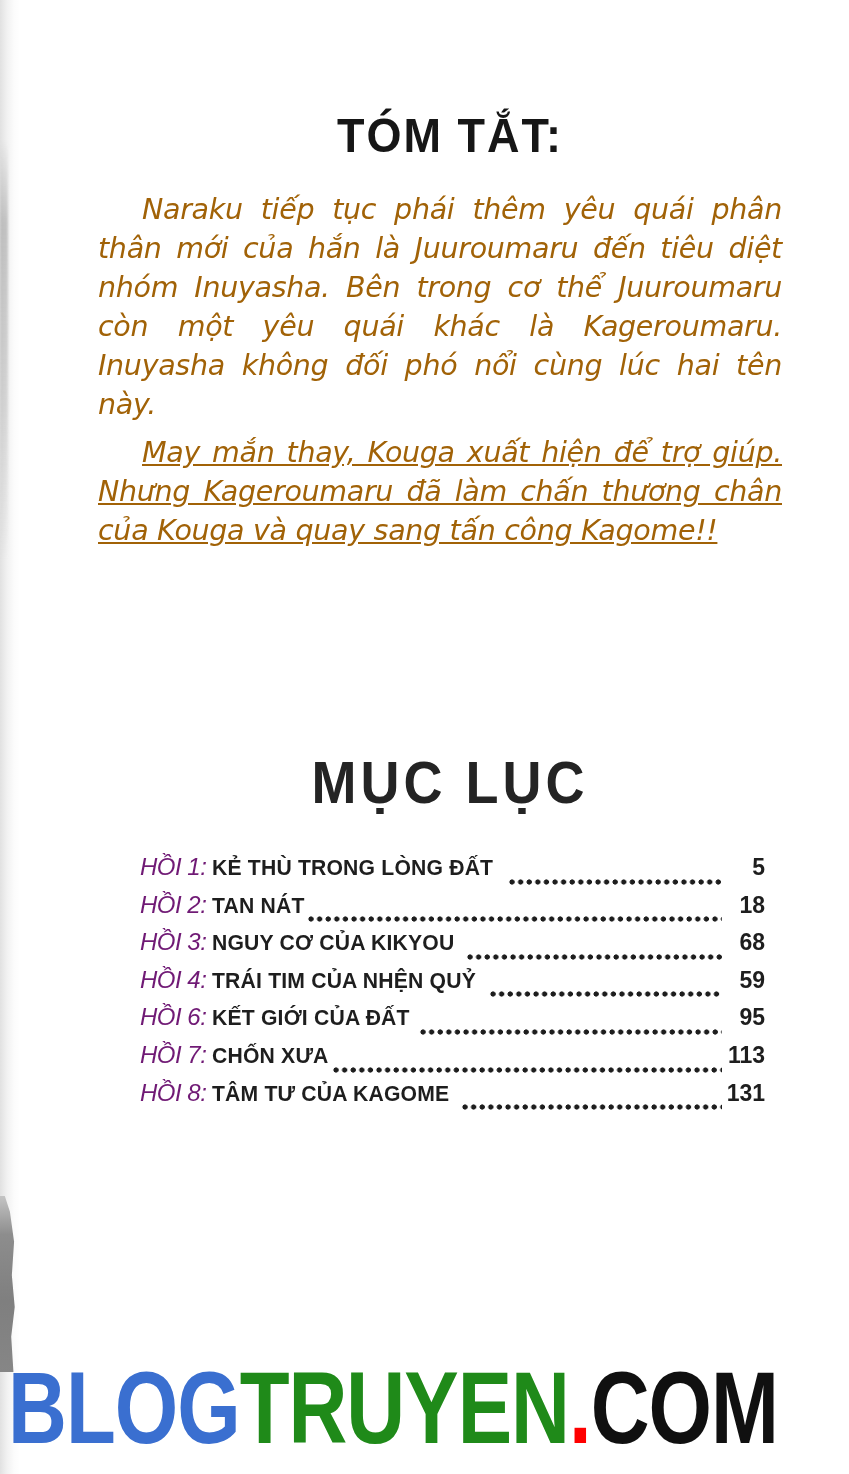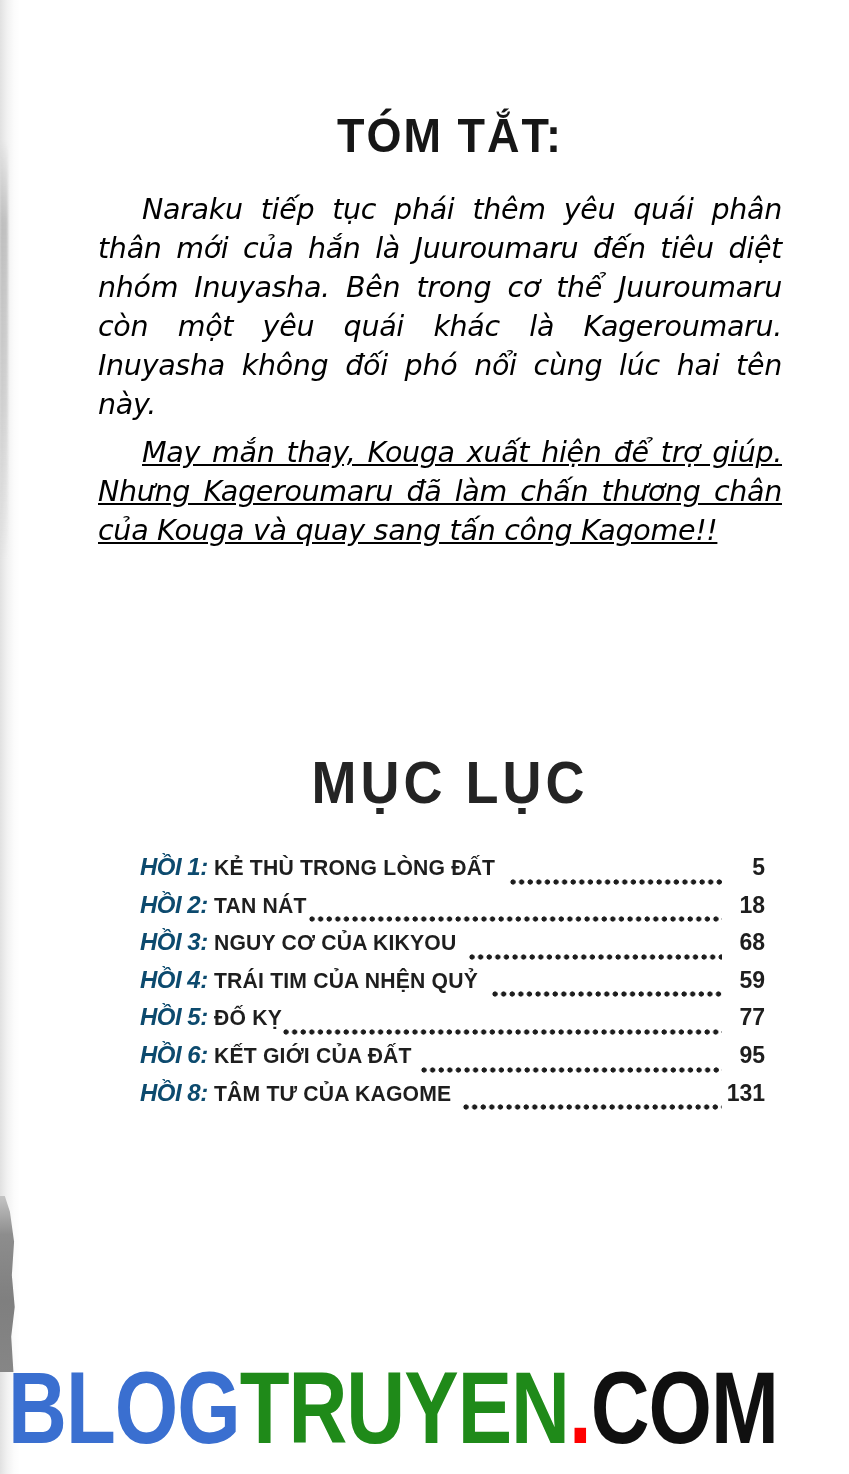--- a/index.html
+++ b/index.html
@@ -39,21 +39,21 @@
     font-size: 45px; font-weight: 700; letter-spacing: 2px;
     color: #161616;
     transform: scaleY(1.08); transform-origin: top center;
   }
 
   .summary-body {
     position: absolute; left: 98px; top: 190px; width: 684px;
     font-size: 28.5px; line-height: 39px;
     font-style: italic;
     text-align: justify;
-    color: #000000;
+    color: #a16207;
     letter-spacing: -0.3px;
   }
   .summary-body p { text-indent: 44px; }
   .summary-body p + p { margin-top: 9px; text-decoration: underline; }
 
   .toc-title {
     position: absolute; left: 0; top: 748px; width: 900px;
     text-align: center;
     font-family: "Liberation Sans", sans-serif;
     font-size: 54px; font-weight: 700; letter-spacing: 4px;
@@ -62,23 +62,23 @@
   }
 
   .toc-list { position: absolute; left: 140px; top: 853px; width: 625px; }
   .toc-row {
     display: flex; align-items: baseline;
     height: 37.6px;
     font-family: "Liberation Sans", sans-serif;
   }
   .toc-chapter {
     flex: 0 0 auto; min-width: 66px;
-    font-size: 24px; font-weight: 700; font-style: italic;
+    font-size: 24px; font-weight: 400; font-style: italic;
     letter-spacing: -0.5px;
-    color: #0c4a6e;
+    color: #701a75;
     margin-right: 6px;
   }
   .toc-chapter-title {
     flex: 0 0 auto;
     font-size: 22.5px; font-weight: 700;
     letter-spacing: 0.2px;
     color: #1e1e1e;
     display: inline-block;
     transform: scaleX(.94); transform-origin: left center;
   }
@@ -140,30 +140,30 @@
       <span class="toc-leader"></span>
       <span class="toc-page">68</span>
     </div>
     <div class="toc-row">
       <span class="toc-chapter">HỒI 4:</span>
       <span class="toc-chapter-title">TRÁI TIM CỦA NHỆN QUỶ</span>
       <span class="toc-leader"></span>
       <span class="toc-page">59</span>
     </div>
     <div class="toc-row">
-      <span class="toc-chapter">HỒI 5:</span>
-      <span class="toc-chapter-title">ĐỐ KỴ</span>
-      <span class="toc-leader"></span>
-      <span class="toc-page">77</span>
-    </div>
-    <div class="toc-row">
       <span class="toc-chapter">HỒI 6:</span>
       <span class="toc-chapter-title">KẾT GIỚI CỦA ĐẤT</span>
       <span class="toc-leader"></span>
       <span class="toc-page">95</span>
+    </div>
+    <div class="toc-row">
+      <span class="toc-chapter">HỒI 7:</span>
+      <span class="toc-chapter-title">CHỐN XƯA</span>
+      <span class="toc-leader"></span>
+      <span class="toc-page">113</span>
     </div>
     <div class="toc-row">
       <span class="toc-chapter">HỒI 8:</span>
       <span class="toc-chapter-title">TÂM TƯ CỦA KAGOME</span>
       <span class="toc-leader"></span>
       <span class="toc-page">131</span>
     </div>
   </div>
 
   <div class="watermark">

